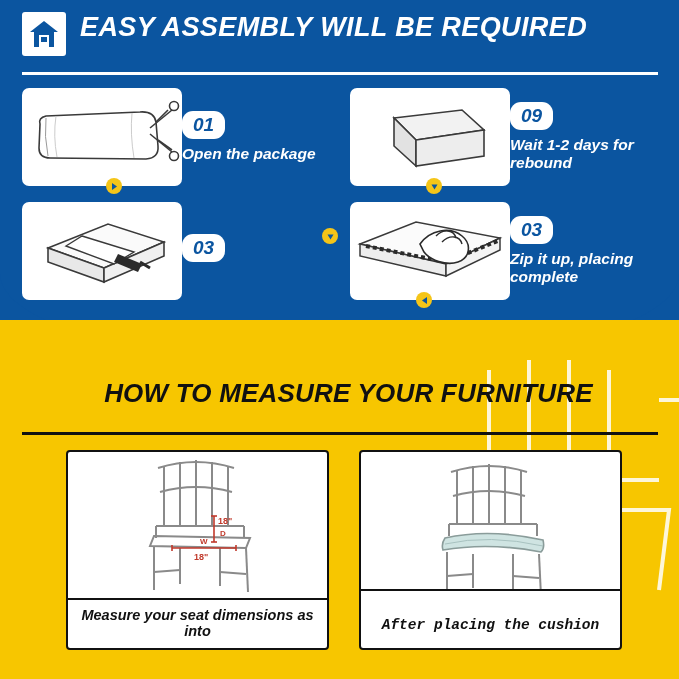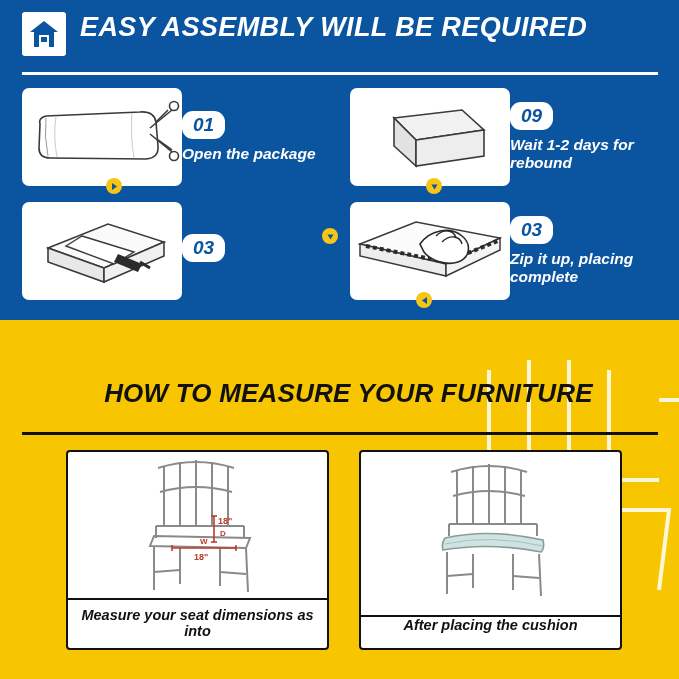--- a/index.html
+++ b/index.html
@@ -202,21 +202,21 @@
   .mcard-cap {
     border-top: 2px solid #111111;
     padding: 7px 6px 8px 6px;
     text-align: center;
     font-size: 14.5px;
     font-weight: bold;
     font-style: italic;
     line-height: 1.15;
     color: #111111;
   }
-  .mcard-cap.one-line { padding-top: 0; padding-bottom: 14px; }
+  .mcard-cap.one-line { padding-top: 26px; padding-bottom: 14px; font-family: Liberation Mono, monospace; }
 </style>
 </head>
 <body>
 
 <div id="page">
 
   <div class="blue-panel">
     <div class="swoosh"></div>
   </div>
 

